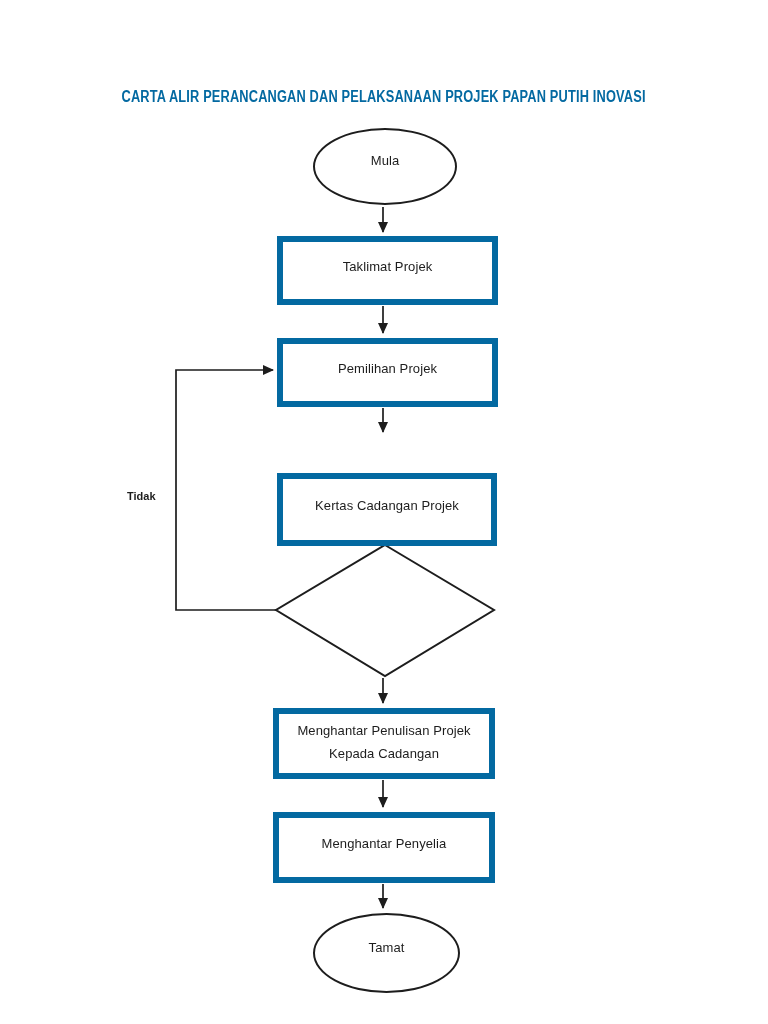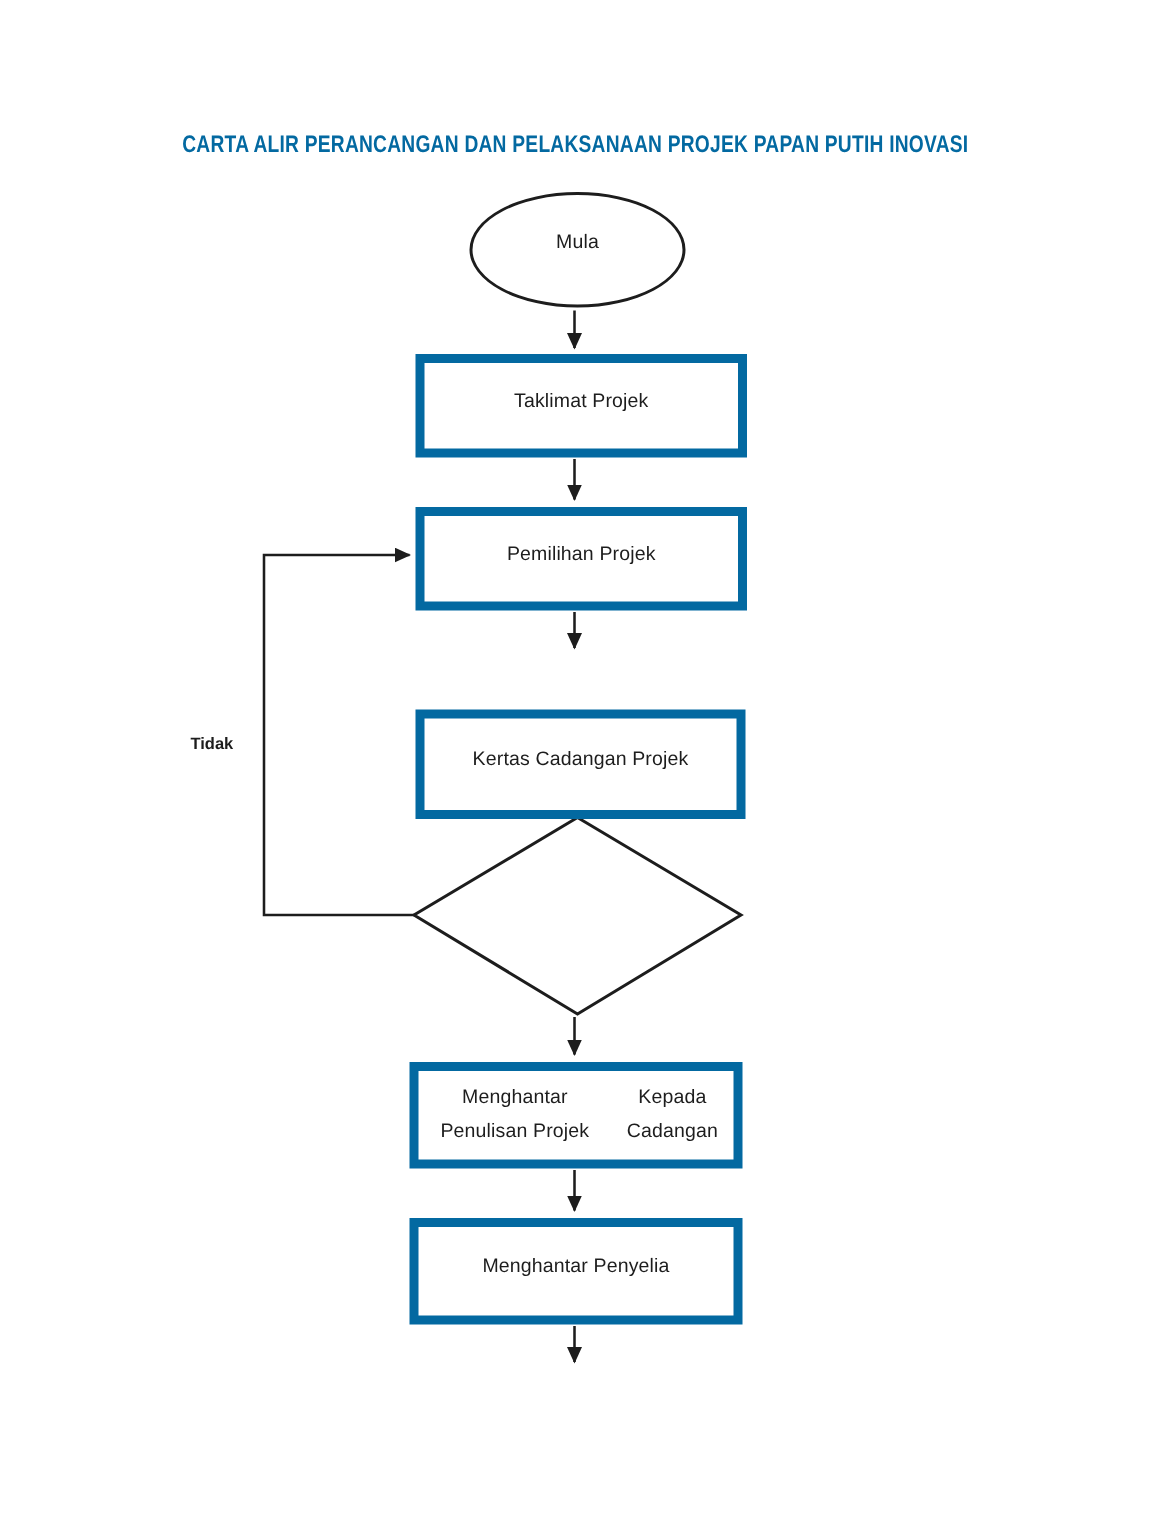--- a/index.html
+++ b/index.html
@@ -65,21 +65,21 @@
   .rect {
     border: 6px solid #0369a1;
     padding-bottom: 9px;
   }
   .ellipse {
     border: 2px solid #1d1d1d;
     border-radius: 50%;
     padding-bottom: 12px;
   }
   .multiline {
-    flex-direction: row;
+    flex-direction: column;
     line-height: 23px;
     padding-bottom: 4px;
   }
   .diamond-label {
     position: absolute;
     left: 290px;
     top: 586px;
     width: 190px;
     text-align: center;
     font-size: 13px;
@@ -143,14 +143,17 @@
 
   <div class="node rect multiline" style="left:273px; top:708px; width:222px; height:71px;">
     <div>Menghantar Penulisan Projek</div>
     <div>Kepada Cadangan</div>
   </div>
 
   <div class="node rect" style="left:273px; top:812px; width:222px; height:71px;">
     <span>Menghantar Penyelia</span>
   </div>
 
+  <div class="node ellipse" style="left:313px; top:913px; width:147px; height:80px;">
+    <span>Tamat</span>
+  </div>
 
 </div>
 
 </body></html>

